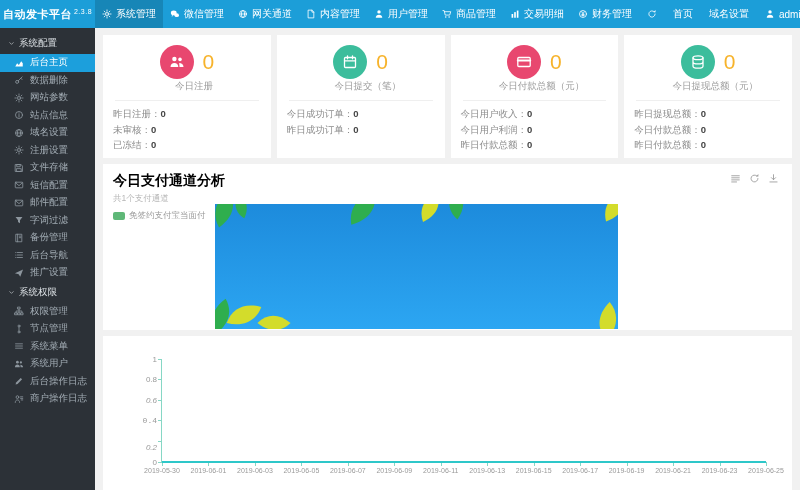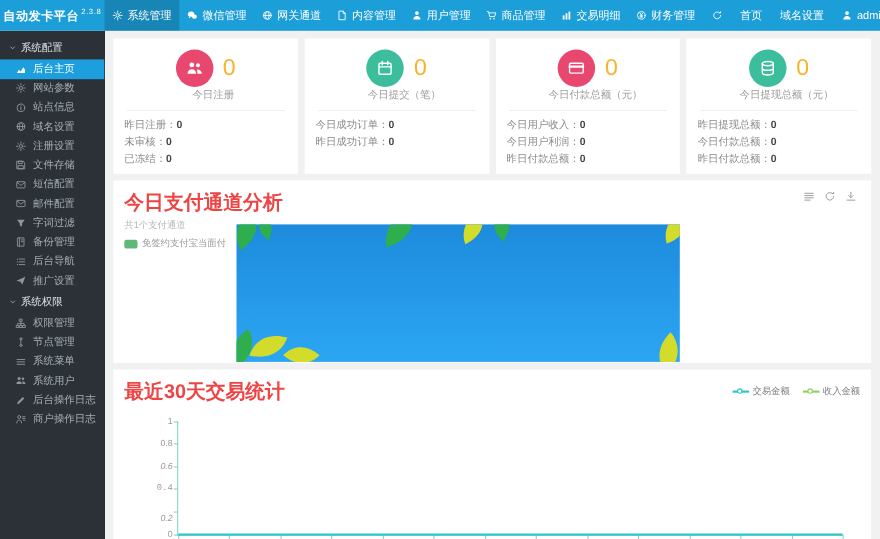--- a/index.html
+++ b/index.html
@@ -36,21 +36,21 @@
   .card-top{display:flex;align-items:flex-start;justify-content:center;gap:9px;padding:3px 0 0}
   .badge{width:34px;height:34px;border-radius:50%;display:flex;align-items:center;justify-content:center;color:#fff;flex:none}
   .badge svg{width:16px;height:16px}
   .val{font-size:21px;line-height:34px;font-weight:normal}
   .card-label{font-size:9.5px;color:#9a9a9a;text-align:center;margin:1px 0 7px;padding-left:14px}
   .card-div{border-top:1px solid #efefef;margin:0 2px 5px}
   .crow{font-size:9.5px;color:#8b8b8b;line-height:15.5px;white-space:nowrap}
   .crow b{color:#454545}
   
   .panel{background:#fff;margin-top:6px;padding:8px 10px;position:relative}
-  .panel h3{font-size:18px;color:#ef4444;font-weight:bold}
+  .panel h3{font-size:14px;color:#000000;font-weight:bold}
   .pay-panel{height:166px}
   .sub{font-size:8.5px;color:#b7b7b7;margin-top:3px}
   .legend-pay{display:inline-flex;align-items:center;gap:4px;font-size:8.5px;color:#9a9a9a;margin-top:5px;cursor:pointer}
   .sw{width:12px;height:8px;border-radius:2px;display:inline-block}
   .toolbox{position:absolute;top:9px;right:13px;display:flex;gap:8px;color:#9c9c9c}
   .toolbox .ic{cursor:pointer}
   .toolbox .ic svg{width:11px;height:11px}
   .banner{position:absolute;left:112px;top:40px;width:403px;height:125px;overflow:hidden}
   .banner svg.leaf{position:absolute}
   
@@ -192,20 +192,29 @@
       <span class="ic">
         <svg class="f" viewBox="0 0 16 16">
           <path d="M2 13.5l3-5 2.8 2.6L11.5 5l2.5 3.5v5z"></path>
         </svg>
       </span>
       <span>后台主页</span>
     </div>
     <div class="sb-item">
       <span class="ic">
         <svg viewBox="0 0 16 16">
+          <circle cx="5" cy="11" r="2.4"></circle>
+          <path d="M6.8 9.2L13 3M10.8 5.2l2 2"></path>
+        </svg>
+      </span>
+      <span>数据删除</span>
+    </div>
+    <div class="sb-item">
+      <span class="ic">
+        <svg viewBox="0 0 16 16">
           <circle cx="8" cy="8" r="2.4"></circle>
           <path d="M8 1.5v2.2M8 12.3v2.2M1.5 8h2.2M12.3 8h2.2M3.4 3.4l1.6 1.6M11 11l1.6 1.6M12.6 3.4L11 5M5 11l-1.6 1.6"></path>
         </svg>
       </span>
       <span>网站参数</span>
     </div>
     <div class="sb-item">
       <span class="ic">
         <svg viewBox="0 0 16 16">
           <circle cx="8" cy="8" r="5.6"></circle>
@@ -495,39 +504,20 @@
         <svg viewBox="0 0 20 20" class="leaf" style="left: 46px; top: 106px; width: 26px; height: 26px; transform: rotate(45deg);">
           <path d="M19 1 C8 2 1 8 1 19 C12 18 19 11 19 1 Z" fill="#D3DC2B"></path>
         </svg>
         <svg viewBox="0 0 20 20" class="leaf" style="left: 378px; top: 102px; width: 30px; height: 30px; transform: rotate(-40deg);">
           <path d="M19 1 C8 2 1 8 1 19 C12 18 19 11 19 1 Z" fill="#D3DC2B"></path>
         </svg>
       </div>
   </section>
 
   <section class="panel chart-panel">
-    <div class="chart-head">
-      <h3>最近30天交易统计</h3>
-      <div class="legend-line" id="translegend">
-          <span class="lg-item">
-            <span class="lg-mark" style="color: rgb(46, 199, 201);">
-              <i></i>
-              <u></u>
-            </span>
-            <span>交易金额</span>
-          </span>
-          <span class="lg-item">
-            <span class="lg-mark" style="color: rgb(143, 212, 96);">
-              <i></i>
-              <u></u>
-            </span>
-            <span>收入金额</span>
-          </span>
-        </div>
-    </div>
     <div class="chart">
       <div class="plot" id="plot" style="border-color: rgb(134, 215, 197);">
           <span class="ylab" style="top: 0px;">1</span>
           <span class="ytick" style="top: 0px; background: rgb(134, 215, 197);"></span>
           <span class="ylab" style="top: 20.6px;">0.8</span>
           <span class="ytick" style="top: 20.6px; background: rgb(134, 215, 197);"></span>
           <span class="ylab" style="top: 41.2px; font-style: italic;">0.6</span>
           <span class="ytick" style="top: 41.2px; background: rgb(134, 215, 197);"></span>
           <span class="ylab" style="top: 61.8px; font-family: Liberation Mono, monospace;">0.4</span>
           <span class="ytick" style="top: 61.8px; background: rgb(134, 215, 197);"></span>

